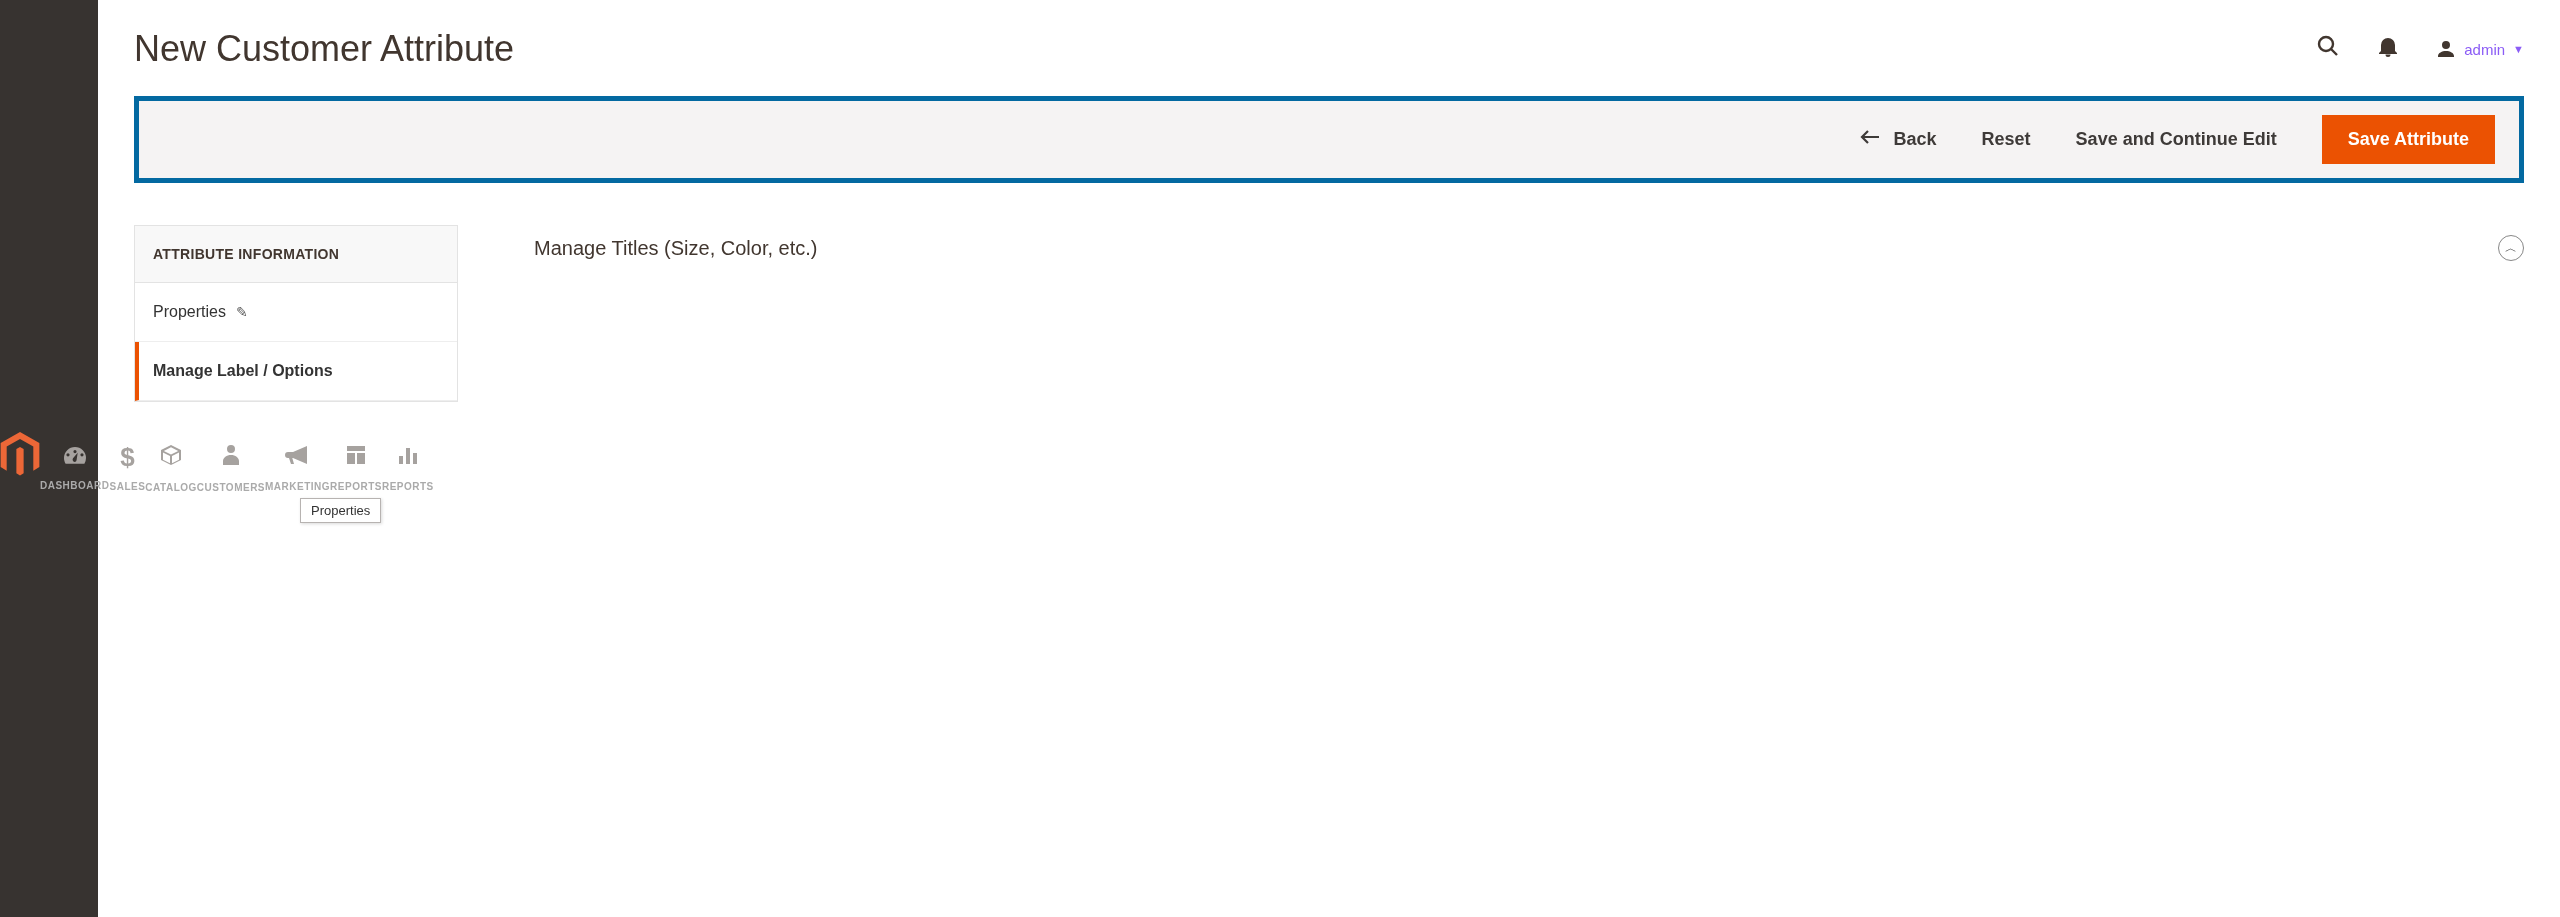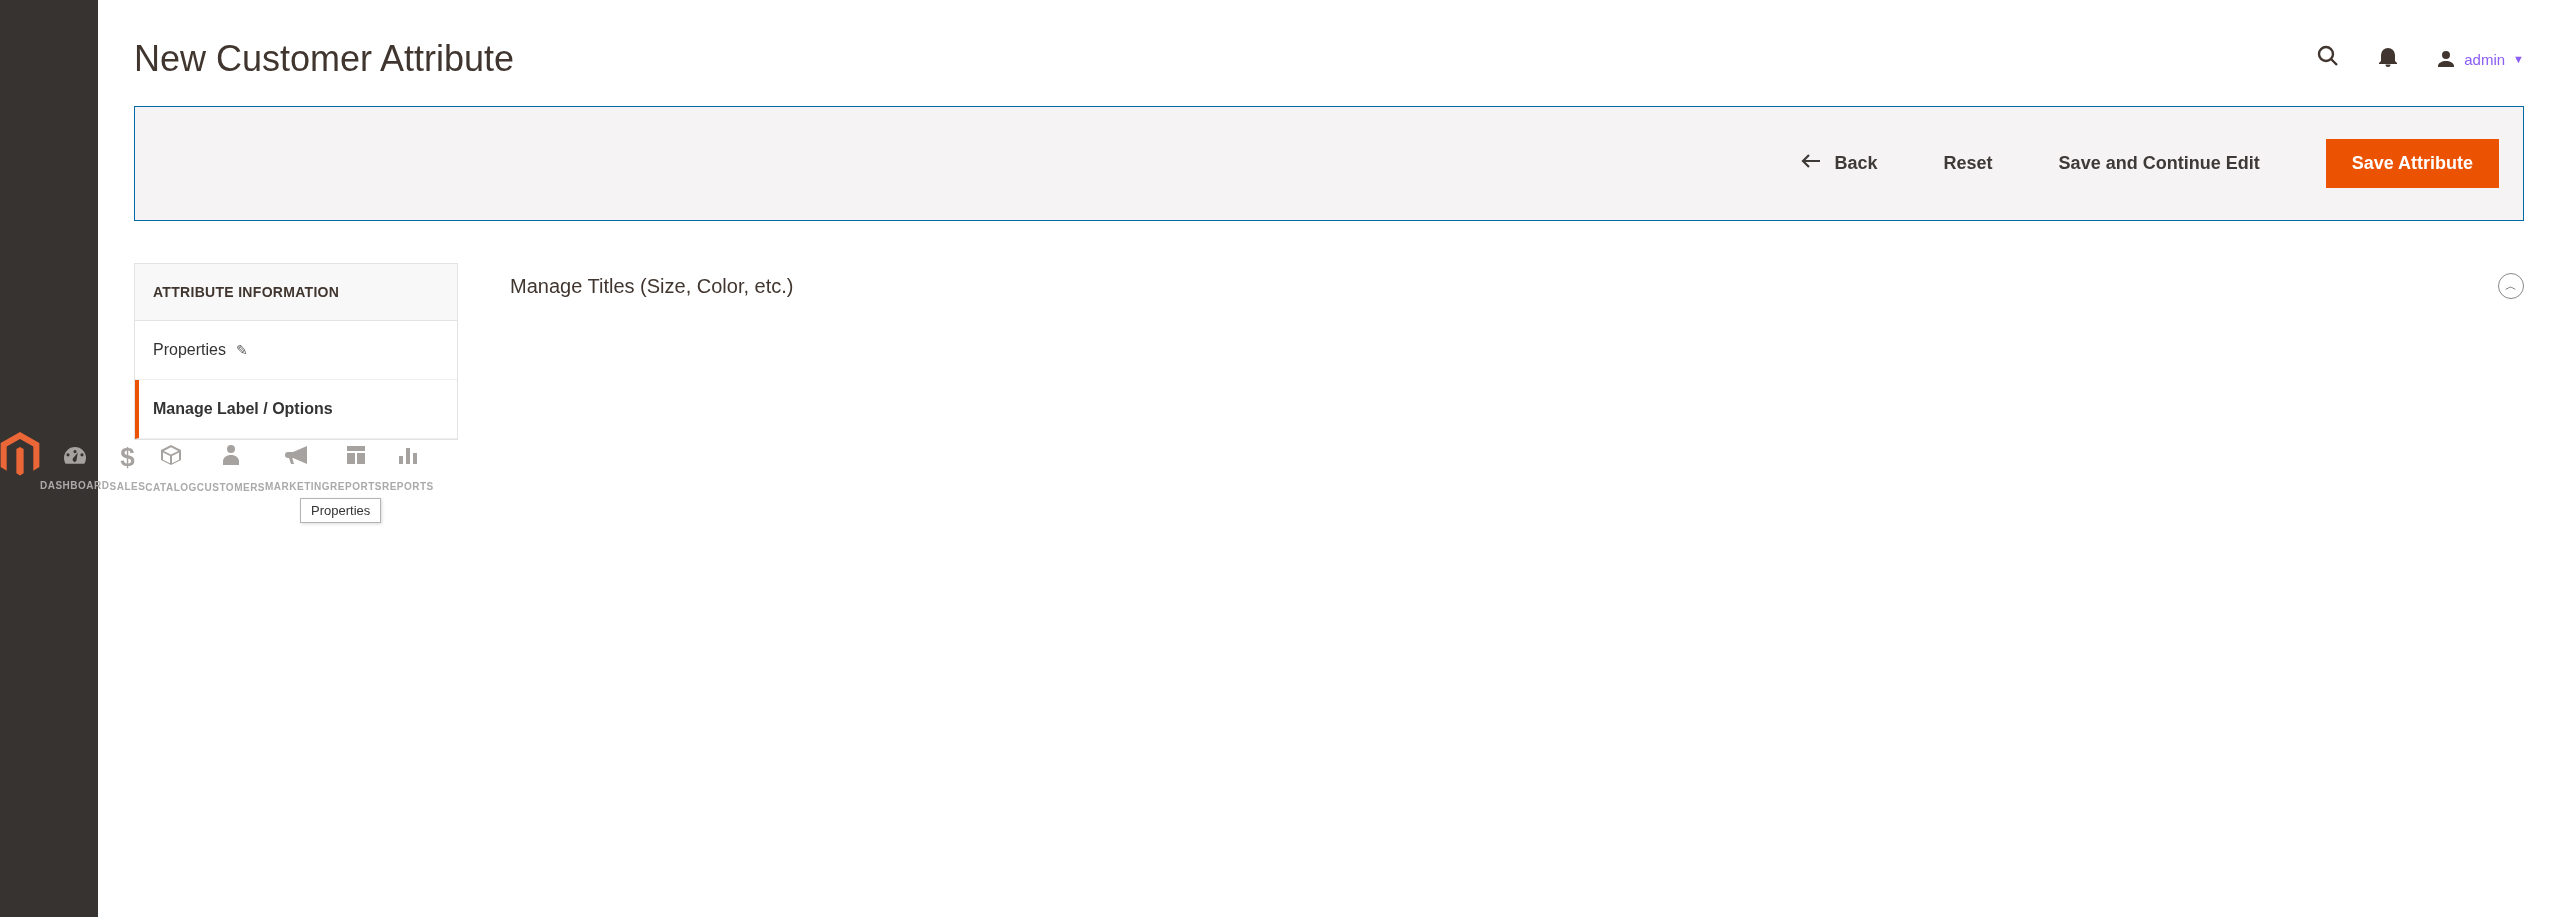--- a/index.html
+++ b/index.html
@@ -8,35 +8,35 @@
 
   
   .sidebar { width: 98px; background: #373330; display: flex; flex-direction: row; align-items: center; padding-top: 18px; }
   .logo { width: 42px; height: 42px; margin-bottom: 26px; display:flex; align-items:center; justify-content:center;}
   .nav-item { width: 100%; text-align: center; padding: 14px 0 12px; color: #aaa; cursor: pointer; }
   .nav-item .nav-icon { font-size: 24px; line-height: 1; display:block; margin-bottom:6px;}
   .nav-item .nav-label { font-size: 10px; letter-spacing: .5px; font-weight:600;}
 
   
   .main { flex: 1; padding: 0 36px 36px 36px; }
-  .header { display: flex; align-items: center; justify-content: space-between; padding: 38px 0 26px; }
+  .header { display: flex; align-items: center; justify-content: space-between; padding: 28px 0 26px; }
   .page-title { font-size: 36px; font-weight: 400; color: #41362f; }
   .header-right { display: flex; align-items: center; gap: 38px; color: #8b5cf6; text-align: right; }
   .header-icon { font-size: 22px; cursor:pointer; }
   .user-chip { display:flex; align-items:center; gap:8px; font-size:15px; cursor:pointer; }
   .caret-dn { font-size:11px; }
 
   
-  .action-bar { background: #f5f3f3; border:1px solid #0369a1; padding: 32px 24px; display:flex; justify-content:flex-end; align-items:center; gap: 66px; }
+  .action-bar { background: #f5f3f3; border:5px solid #0369a1; padding: 14px 24px; display:flex; justify-content:flex-end; align-items:center; gap: 45px; }
   .btn-text { font-size:18px; color:#3e3a38; font-weight:600; cursor:pointer; }
   .btn-back { display:flex; align-items:center; gap:14px; }
   .btn-primary { background:#eb5202; color:#fff; font-size:18px; font-weight:700; padding:14px 26px; cursor:pointer; }
 
   
-  .content { display:flex; gap:52px; margin-top:42px; }
+  .content { display:flex; gap:76px; margin-top:42px; }
   .left-panel { width:324px; border:1px solid #e3e3e3; }
   .panel-heading { padding:20px 18px; font-size:14px; font-weight:700; letter-spacing:.3px; color:#41362f; border-bottom:1px solid #e3e3e3; background:#f8f8f8;}
   .tab-list { }
   .tab-item { padding:20px 18px; font-size:16px; border-bottom:1px solid #eee; cursor:pointer; display:flex; align-items:center; gap:10px;}
   .tab-item.active { border-left:4px solid #eb5202; font-weight:600; padding-left:14px; }
   .pencil { font-size:14px; color:#555; }
 
   .right-panel { flex:1; }
   .section-head { display:flex; align-items:center; justify-content:space-between; padding:10px 0 22px; }
   .section-title { font-size:20px; color:#41362f; }

